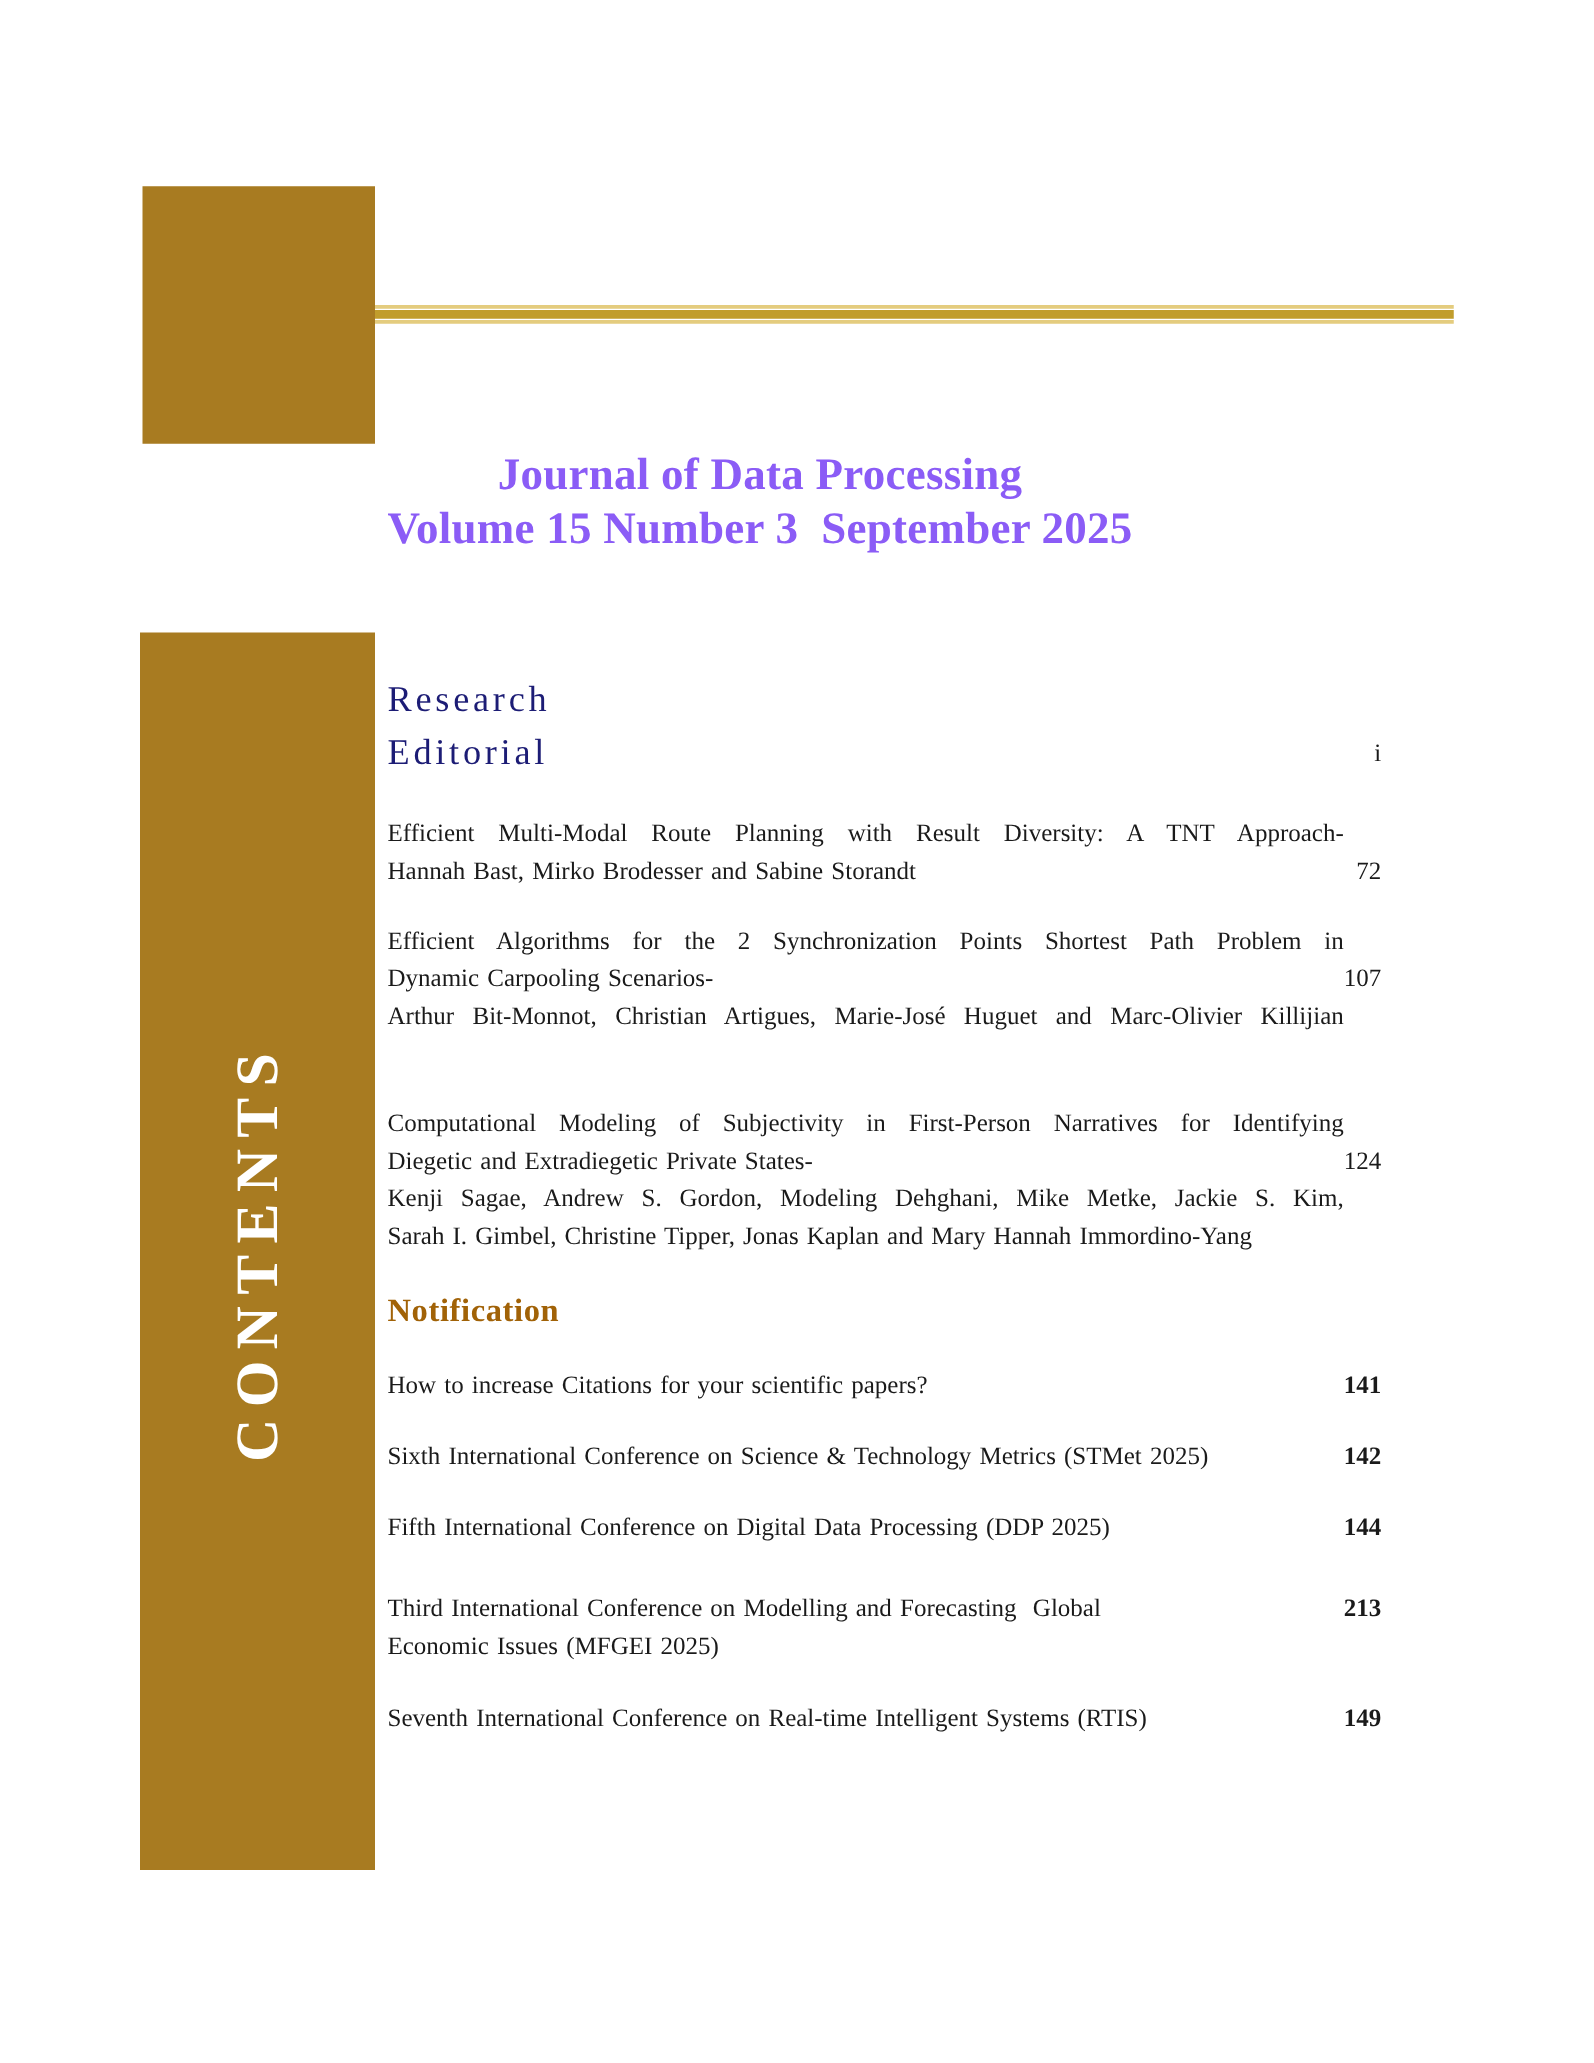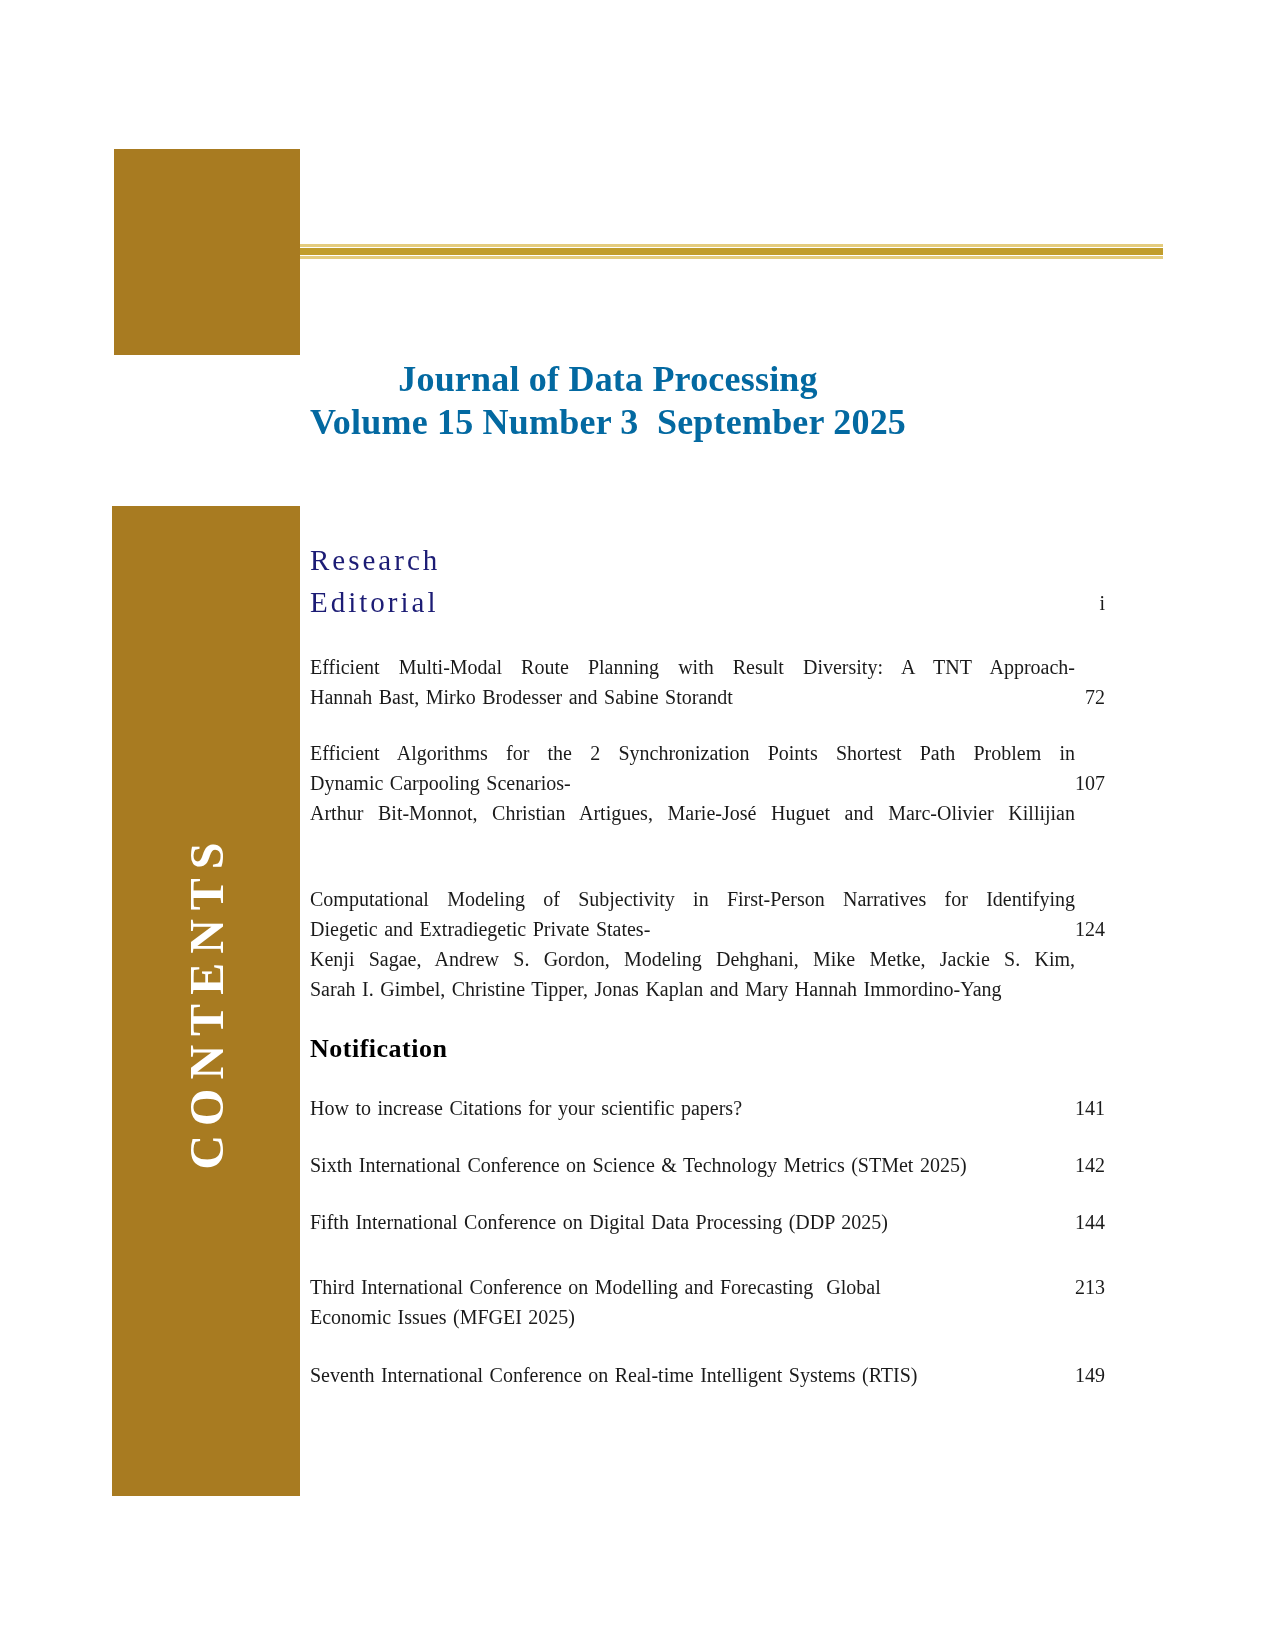--- a/index.html
+++ b/index.html
@@ -32,21 +32,21 @@
 
   
   .masthead {
     position: absolute;
     left: 150px; top: 358px;
     width: 916px;
     text-align: center;
     font-weight: bold;
     font-size: 36px;
     line-height: 43px;
-    color: #0369a1;
+    color: #8b5cf6;
     letter-spacing: 0.2px;
   }
 
   
   .contents-bar {
     position: absolute;
     left: 112px; top: 506px;
     width: 188px; height: 990px;
     background: #A87B21;
     display: flex;
@@ -74,21 +74,21 @@
 
   .sec-heading {
     display: inline-block;
     color: #1C1C75;
     font-size: 29px;
     line-height: 34px;
     letter-spacing: 3px;
   }
   .notif-heading {
     display: inline-block;
-    color: #000000;
+    color: #a16207;
     font-size: 26px;
     line-height: 34px;
     font-weight: bold;
     letter-spacing: 0.5px;
   }
 
   .mt-editorial { margin-top: 8px; }
   .mt-research { margin-top: 34px; }
   .mt-a1 { margin-top: 33px; }
   .mt-a2 { margin-top: 26px; }
@@ -108,21 +108,21 @@
   .pagenum {
     position: absolute;
     right: 0; top: 0;
     width: 70px;
     text-align: right;
     line-height: 30px;
     font-size: 20px;
     color: #1a1a1a;
   }
   .pn-heading { top: 3px; }
-  .pn-l1 { top: 0; }
+  .pn-l1 { top: 0; font-weight: bold; }
   .pn-l2 { top: 30px; }
 </style>
 </head>
 <body>
 
 <div class="page">
 
   <div class="gold-box"></div>
 
   <div class="rule">

